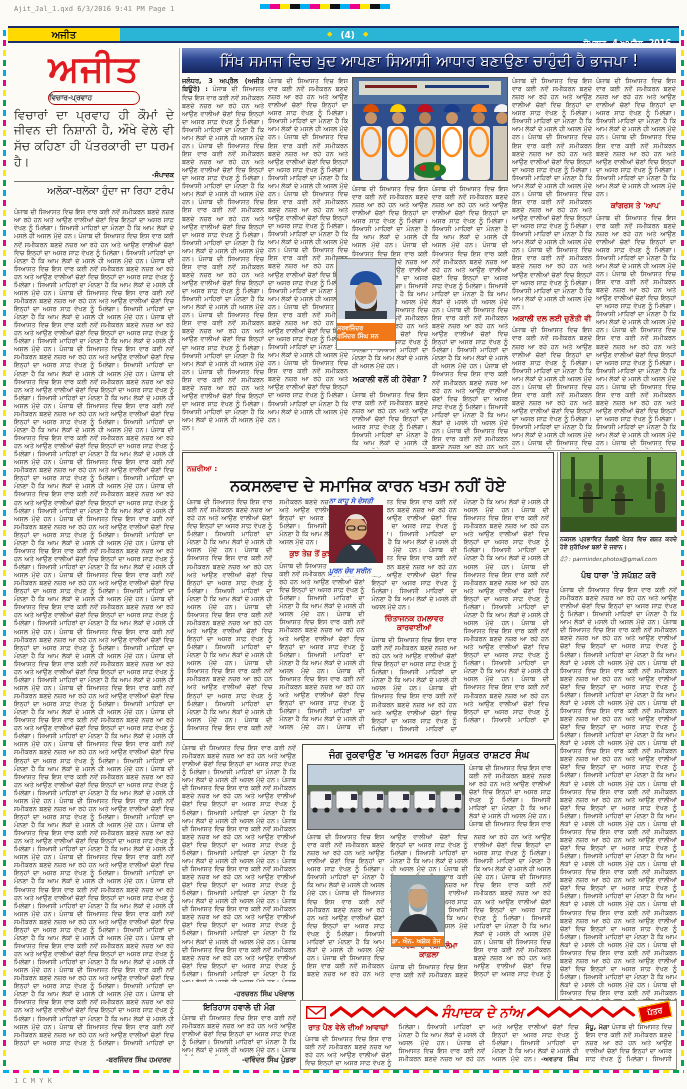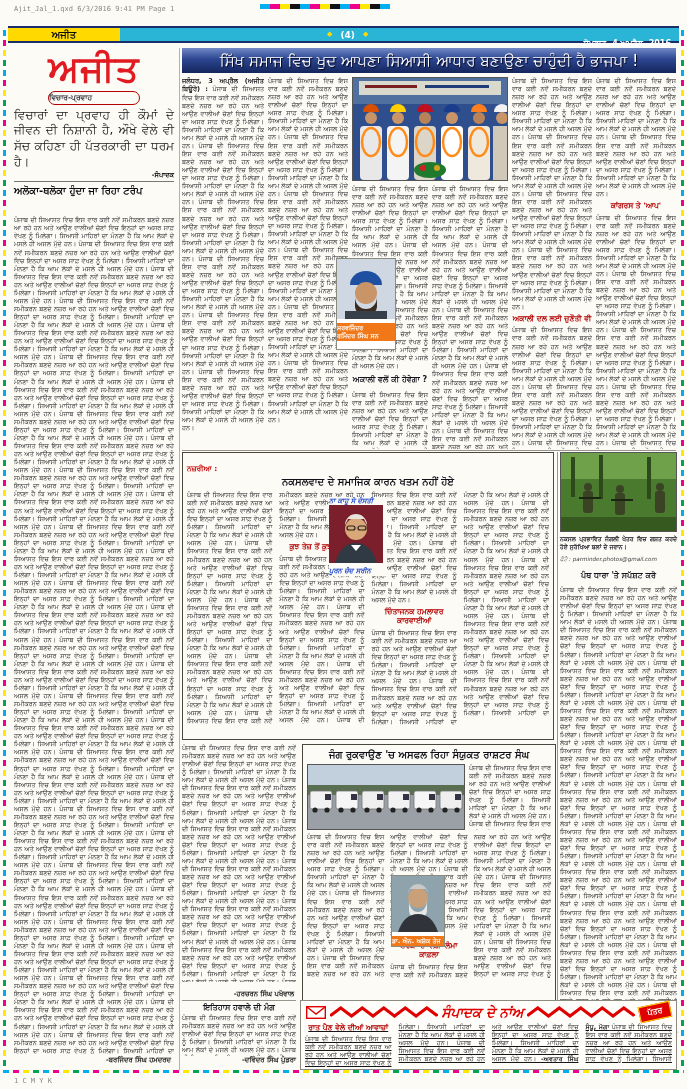--- a/index.html
+++ b/index.html
@@ -26,45 +26,45 @@
   .byline{font-weight:bold;font-size:6.8px;text-align:right;color:#111;}
   .hrule{background:#98958c;height:1px;}
   .vrule{background:#98958c;width:1px;}
 
   .editorial{border-right:1px solid #b5b2a8;padding:2px 5px 0 2px;}
   .ed-logo{font-size:36px;font-weight:bold;color:#e01b22;text-align:center;line-height:1.08;letter-spacing:1px;}
   .ed-tagline{width:92px;margin:2px auto;border:1px solid #b30000;border-radius:12px;font-size:7.5px;font-weight:bold;text-align:left;color:#30303a;padding:1px 0;}
   .ed-motto{font-size:12px;line-height:1.3;text-align:justify;margin-top:3px;color:#222;}
   .ed-motto-sign{font-size:6.6px;font-weight:bold;text-align:right;margin:1px 0 2px;}
   .ed-rule{border-top:1px solid #777;margin:2px 0 3px;}
-  .ed-headline{font-size:10px;font-weight:bold;text-align:left;margin-bottom:19px;color:#0c0c10;}
+  .ed-headline{font-size:10px;font-weight:normal;text-align:right;margin-bottom:11px;color:#0c0c10;}
 
   .lead-strip{background:linear-gradient(180deg,#7189c6 0%,#2b4590 45%,#15265c 100%);color:#fff;font-weight:normal;font-size:15px;display:flex;align-items:center;justify-content:center;white-space:nowrap;overflow:hidden;text-shadow:1px 1px 1px #00001a;}
 
   .photo-frame{border:1px solid #555;background:#ccc;overflow:hidden;}
   .caption{font-size:6px;line-height:1.3;text-align:justify;font-weight:bold;color:#15151c;}
   .credit{font-size:5.6px;font-style:italic;color:#444;}
 
   .columnist-box{background:#fff;border:1px solid #8d8a80;text-align:left;z-index:3;}
   .plate{background:#f07818;color:#fff;font-weight:bold;font-size:6.3px;line-height:1.3;padding:1px 0;}
 
   .topic-box{border:1px solid #4a463c;padding:3px 4px;background:#fcfbf6;}
   .kicker{color:#c40000;font-weight:bold;font-size:7.5px;}
-  .box-headline{font-size:10px;font-weight:bold;text-align:center;color:#101018;margin:1px 0 3px;}
+  .box-headline{font-size:16px;font-weight:bold;text-align:center;color:#101018;margin:1px 0 3px;}
   .box-headline.small{font-size:10px;white-space:nowrap;overflow:hidden;}
   .cols-4{column-count:4;column-gap:7px;}
   .cols-3{column-count:3;column-gap:6px;}
 
   .blue-label{color:#1540c8;font-style:italic;font-weight:bold;font-size:6.8px;line-height:1.25;}
 
   .letters-box{border:1px solid #8d8a80;background:#fffefa;}
   .letters-head{display:flex;align-items:center;gap:4px;padding:1px 5px;height:22px;}
   .letters-title{color:#e00000;font-weight:bold;font-style:italic;font-size:13.5px;white-space:nowrap;}
   .stamp{width:32px;height:16px;background:#e00000;color:#fff;font-weight:bold;font-size:8px;display:flex;align-items:center;justify-content:center;transform:rotate(-12deg);border:1px solid #ffd900;flex:none;}
-  .letters-body{padding:0 4px;text-decoration:underline;}
+  .letters-body{padding:0 4px;}
   .inline-byline{font-weight:bold;font-size:6.3px;}
 </style>
 </head>
 <body>
 
 <div class="page">
 
   <div class="abs print-line" style="left:14px;top:5px;">Ajit_Jal_1.qxd  6/3/2016  9:41 PM  Page 1</div>
   <div class="abs color-marks" style="left:260px;top:4px;width:130px;"></div>
 

